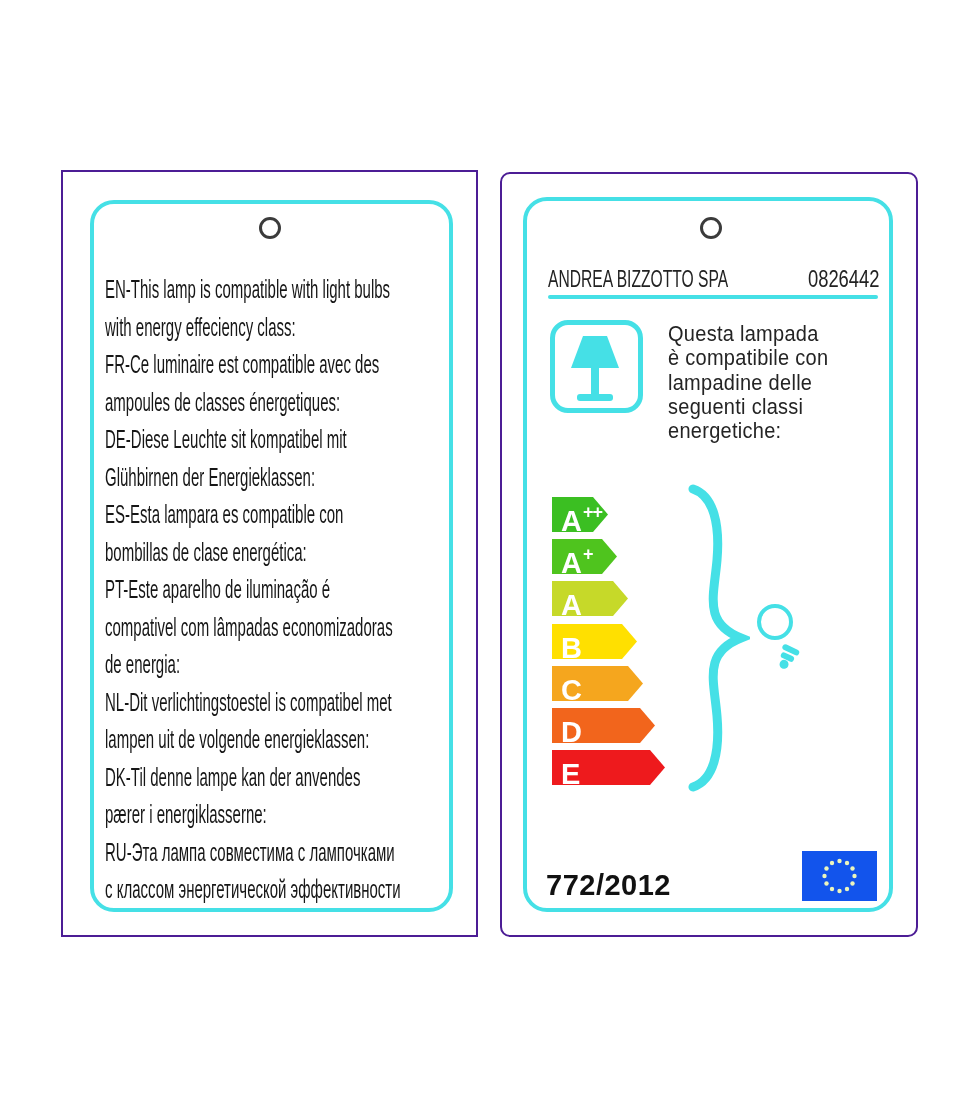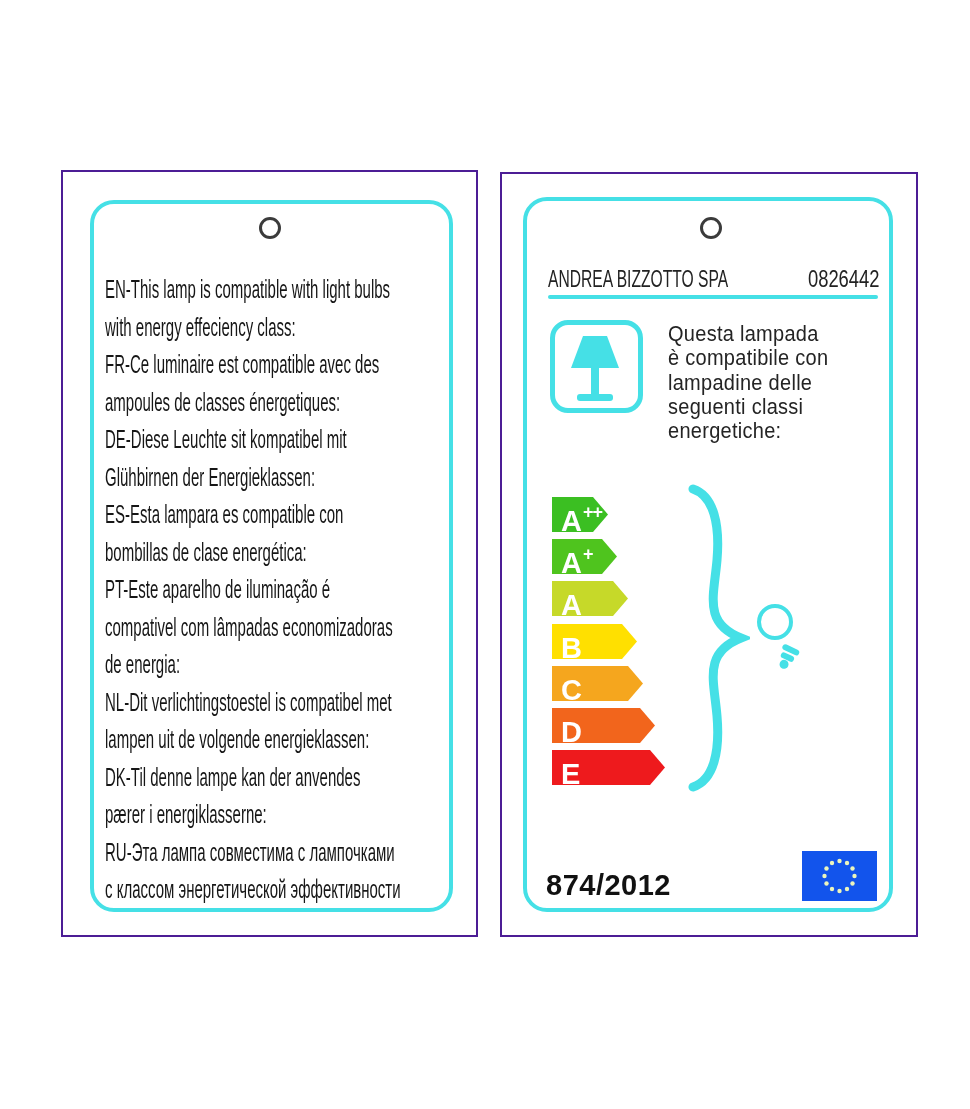--- a/index.html
+++ b/index.html
@@ -1,21 +1,21 @@
 <!DOCTYPE html>
 <html><head>
 <meta charset="utf-8">
 <style>
   * { margin:0; padding:0; box-sizing:border-box; }
   html,body { width:970px; height:1109px; background:#fff; }
   body { position:relative; font-family:"Liberation Sans", sans-serif; color:#1a1a1a; }
 
   .outer-box { position:absolute; border:2px solid #4c1d95; background:#fff; }
   #outer-left  { left:61px;  top:170px; width:417px; height:767px; }
-  #outer-right { left:500px; top:172px; width:418px; height:765px; }
+  #outer-right { left:500px; top:172px; width:418px; height:765px;border-radius:10px; }
 
   .inner-box { position:absolute; border:4px solid #45e0e6; border-radius:24px; background:#fff; }
   #inner-left  { left:27px; top:28px; width:363px; height:712px; }
   #inner-right { left:21px; top:23px; width:370px; height:715px; }
 
   .hole { position:absolute; width:22px; height:22px; border:3px solid #3b3b3b; border-radius:50%; background:#fff; }
   #hole-left  { left:196px; top:45px; }
   #hole-right { left:198px; top:43px; }
 
   
@@ -117,21 +117,21 @@
 
   <svg class="bulb-svg" width="60" height="85" viewBox="0 0 60 85">
     <circle cx="25" cy="24" r="16" fill="none" stroke="#45e0e6" stroke-width="4"></circle>
     <g transform="rotate(25 37 60)" fill="#45e0e6">
       <rect x="28" y="48" width="18" height="6" rx="3"></rect>
       <rect x="30" y="56" width="14" height="6" rx="3"></rect>
       <circle cx="37" cy="67" r="4.5"></circle>
     </g>
   </svg>
 
-  <div class="regulation">874/2012</div>
+  <div class="regulation">772/2012</div>
 
   <svg class="eu-flag" width="75" height="50" viewBox="0 0 75 50">
     <rect width="75" height="50" fill="#1254ec"></rect>
     <g fill="#ecf5bd">
       <circle cx="37.5" cy="10" r="2.2"></circle>
         <circle cx="45" cy="12" r="2.2"></circle>
       <circle cx="50.5" cy="17.5" r="2.2"></circle>
         <circle cx="52.5" cy="25" r="2.2"></circle>
       <circle cx="50.5" cy="32.5" r="2.2"></circle>
         <circle cx="45" cy="38" r="2.2"></circle>

